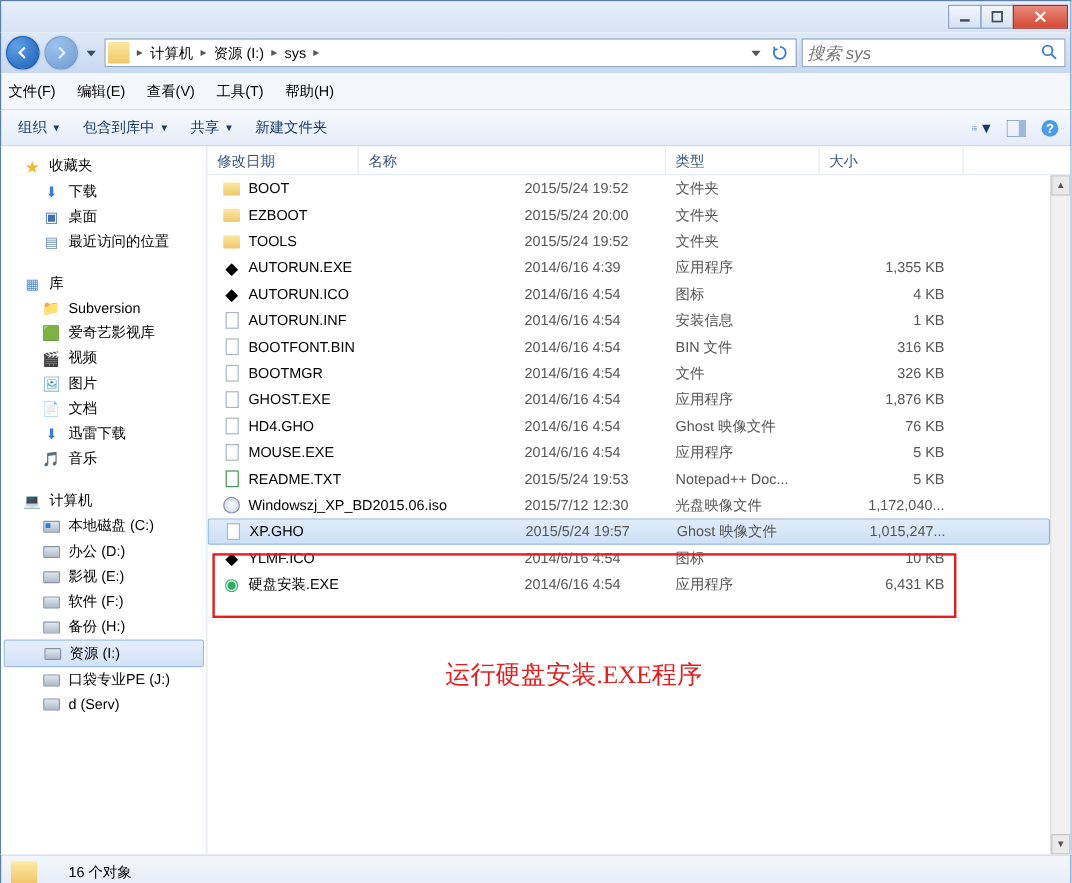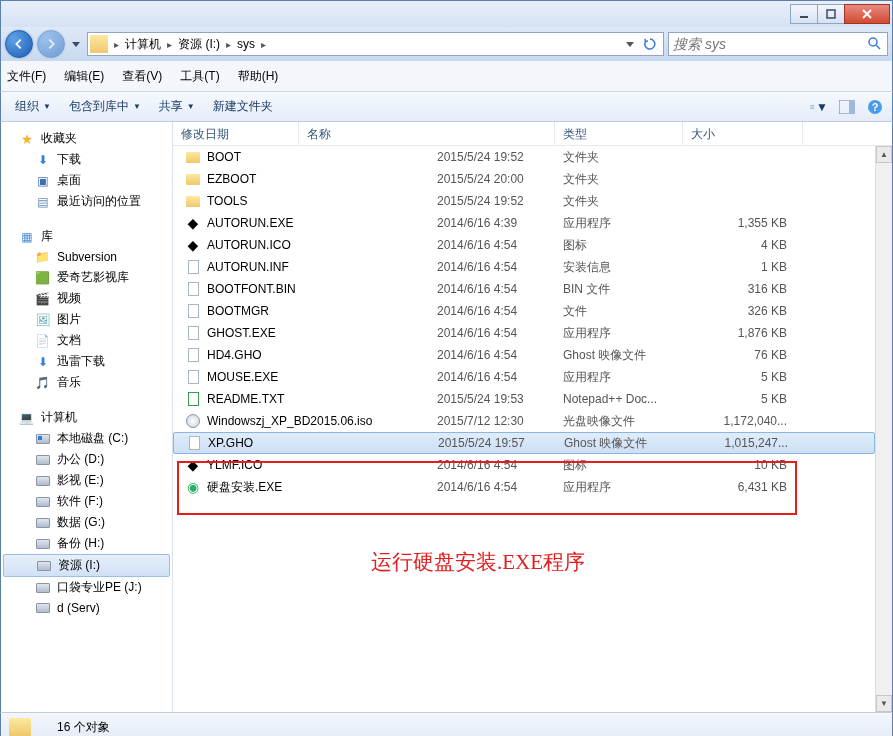--- a/index.html
+++ b/index.html
@@ -311,26 +311,20 @@
           <div class="sideitem">
             <span class="sideicon">
               <div class="hdd"></div>
             </span>
             <span>软件 (F:)</span>
           </div>
           <div class="sideitem">
             <span class="sideicon">
               <div class="hdd"></div>
             </span>
-            <span>数据 (G:)</span>
-          </div>
-          <div class="sideitem">
-            <span class="sideicon">
-              <div class="hdd"></div>
-            </span>
             <span>备份 (H:)</span>
           </div>
           <div class="sideitem selected">
             <span class="sideicon">
               <div class="hdd"></div>
             </span>
             <span>资源 (I:)</span>
           </div>
           <div class="sideitem">
             <span class="sideicon">

